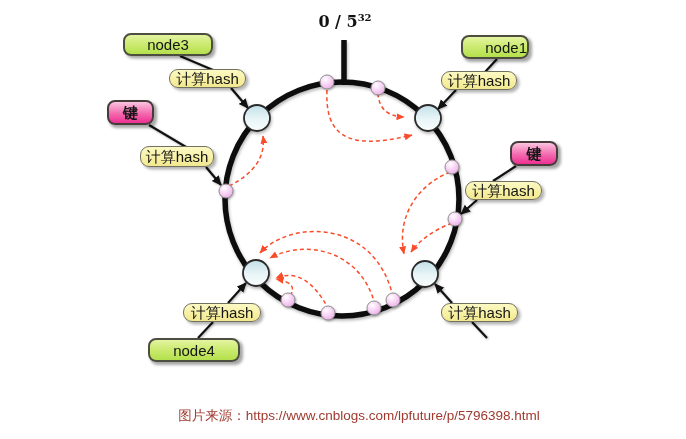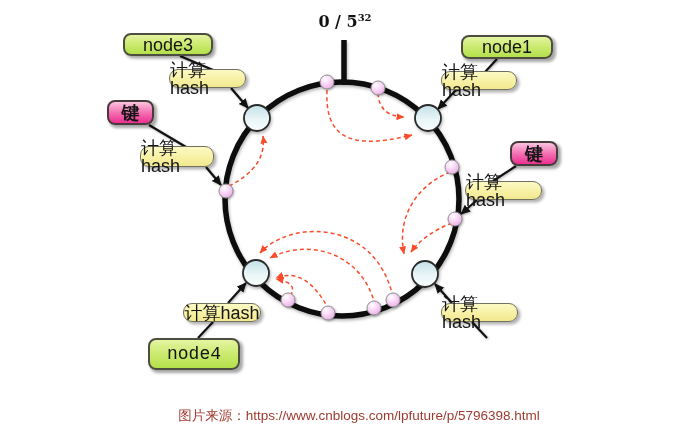--- a/index.html
+++ b/index.html
@@ -3,21 +3,21 @@
 <meta charset="utf-8">
 <style>
   html,body{margin:0;padding:0;background:#ffffff;}
   .stage{
     position:relative;width:686px;height:439px;background:#ffffff;overflow:hidden;
     font-family:"Liberation Sans","DejaVu Sans",sans-serif;
   }
   .stage svg{position:absolute;left:0;top:0;}
   .box{
     position:absolute;display:flex;align-items:center;justify-content:center;
-    box-sizing:border-box;color:#141414;font-size:18px;line-height:1;
+    box-sizing:border-box;color:#141414;font-size:15px;line-height:1;
     text-shadow:0 0 0 rgba(0,0,0,0);
   }
   .gbox{
     background:linear-gradient(180deg,#e4f4a2 0%,#cdeb73 45%,#b4e04c 100%);
     border:2px solid #4e4e40;border-radius:8px;
     box-shadow:2.5px 2.5px 3px rgba(0,0,0,0.35);
   }
   .ybox{
     background:linear-gradient(180deg,#fcf9c4 0%,#f7f0a2 60%,#f1e88f 100%);
     border:1.5px solid #72715f;border-radius:9px;
@@ -130,37 +130,37 @@
   <div class="box ybox" style="left:169px;top:69px;width:77px;height:19px;">
     <span>计算hash</span>
   </div>
   <div class="box pbox" style="left:107px;top:100px;width:47px;height:25px;">
     <span>键</span>
   </div>
   <div class="box ybox" style="left:140px;top:146px;width:74px;height:21px;">
     <span>计算hash</span>
   </div>
 
-  <div class="box gbox" style="left:461px;top:35px;width:92px;height:24px;">
+  <div class="box gbox" style="left:461px;top:35px;width:68px;height:24px;justify-content:flex-end;">
     <span>node1</span>
   </div>
   <div class="box ybox" style="left:441px;top:71px;width:76px;height:19px;">
     <span>计算hash</span>
   </div>
   <div class="box pbox" style="left:510px;top:141px;width:48px;height:25px;">
     <span>键</span>
   </div>
   <div class="box ybox" style="left:465px;top:181px;width:77px;height:19px;">
     <span>计算hash</span>
   </div>
 
   <div class="box ybox" style="left:183px;top:303px;width:78px;height:19px;">
     <span>计算hash</span>
   </div>
-  <div class="box gbox" style="left:148px;top:338px;width:92px;height:32px;font-family:Liberation Mono, monospace;">
+  <div class="box gbox" style="left:148px;top:338px;width:92px;height:24px;">
     <span>node4</span>
   </div>
 
   <div class="box ybox" style="left:441px;top:303px;width:77px;height:19px;">
     <span>计算hash</span>
   </div>
 
   <div class="caption">图片来源：https://www.cnblogs.com/lpfuture/p/5796398.html</div>
 
 </div>

